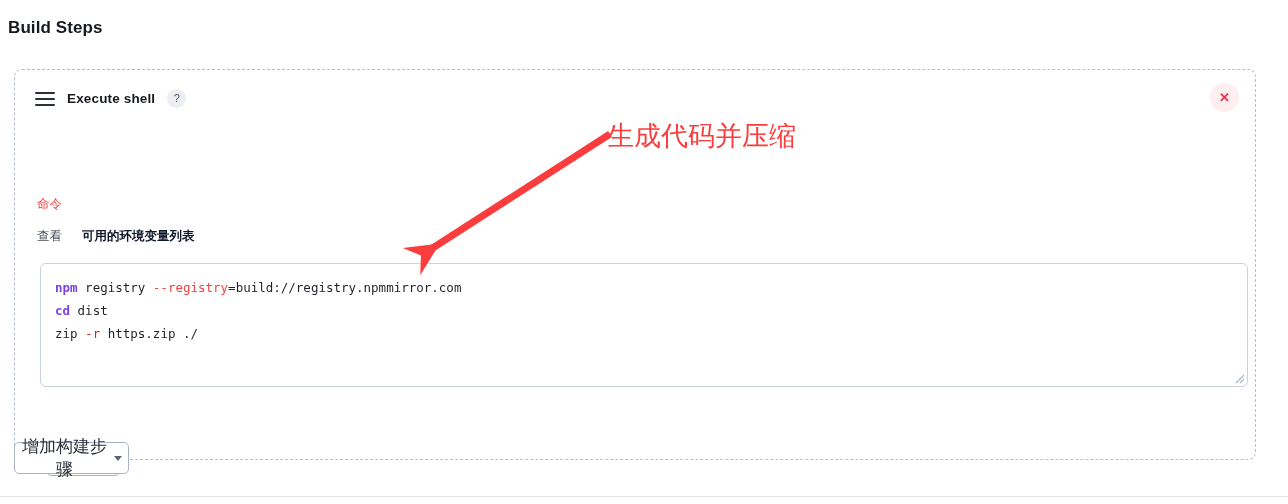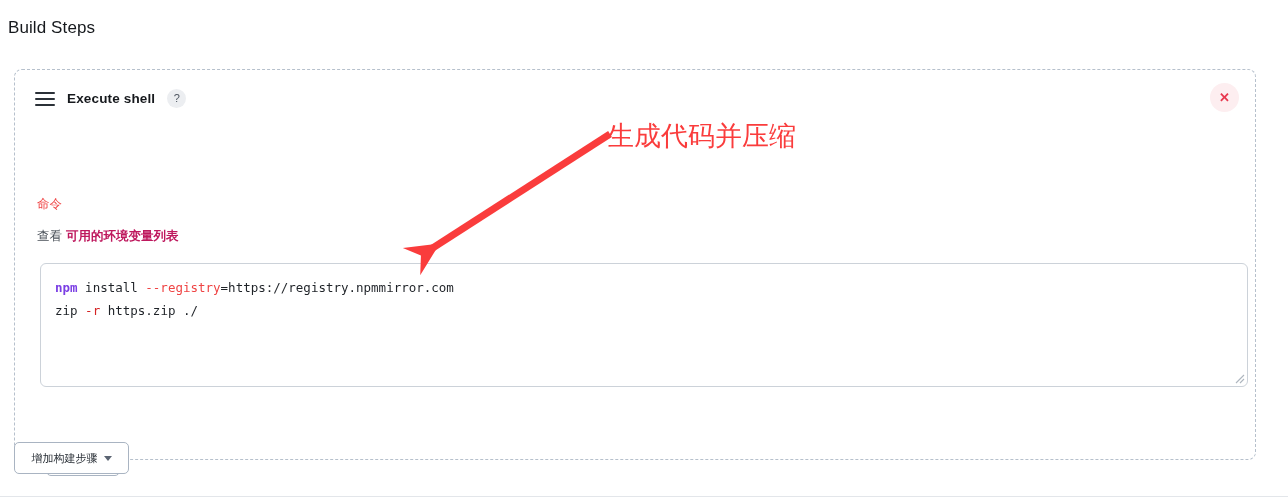--- a/index.html
+++ b/index.html
@@ -15,21 +15,21 @@
     color: #1f2328;
     overflow: hidden;
   }
 
   
   .page-title {
     position: absolute;
     left: 8px;
     top: 18px;
     font-size: 17px;
-    font-weight: normal;
+    font-weight: bold;
     letter-spacing: .1px;
     color: #16191d;
   }
 
   
   .step-card {
     position: absolute;
     left: 14px;
     top: 69px;
     width: 1242px;
@@ -114,25 +114,25 @@
   }
   .hint-row {
     position: absolute;
     left: 22px;
     top: 158px;
     font-size: 12.5px;
     color: #4a5159;
     white-space: nowrap;
   }
   .hint-row .env-link {
-    color: #be185d;
+    color: #0f172a;
     font-weight: bold;
     text-decoration: none;
     cursor: pointer;
-    margin-left: 4px;
+    margin-left: 20px;
   }
 
   
   .code-area {
     position: absolute;
     left: 25px;
     top: 193px;
     width: 1208px;
     height: 124px;
     box-sizing: border-box;
@@ -161,21 +161,21 @@
   }
 
   
   .btn {
     box-sizing: border-box;
     border: 1px solid #a9b4c2;
     border-radius: 5px;
     background: #ffffff;
     color: #2b3138;
     font-family: "Liberation Sans", "DejaVu Sans", sans-serif;
-    font-size: 11px;
+    font-size: 17px;
     cursor: pointer;
     display: flex;
     align-items: center;
     justify-content: center;
     gap: 6px;
   }
   .btn-advanced {
     position: absolute;
     left: 31px;
     top: 376px;
@@ -248,21 +248,22 @@
   </button>
 
   <div class="field-label">命令</div>
 
   <div class="hint-row">
     <span>查看</span><a class="env-link">可用的环境变量列表</a>
   </div>
 
   <div class="code-area">
     <div id="code-lines">
-        <div class="ln"><span class="tok-cmd">npm</span><span> install </span><span class="tok-flag-blue">--registry</span><span>=https://registry.npmmirror.com</span></div>
+        <div class="ln"><span class="tok-cmd">npm</span><span> registry </span><span class="tok-flag-blue">--registry</span><span>=build://registry.npmmirror.com</span></div>
+        <div class="ln"><span class="tok-cmd">cd</span><span> dist</span></div>
         <div class="ln"><span>zip </span><span class="tok-flag-red">-r</span><span> https.zip ./</span></div>
       </div>
     <svg class="resize-grip" viewBox="0 0 13 13">
       <path d="M12 4 L4 12 M12 8 L8 12" stroke="#aeb6bf" stroke-width="1.1" fill="none"></path>
     </svg>
   </div>
 
   <button class="btn btn-advanced">高级...</button>
 </div>
 

